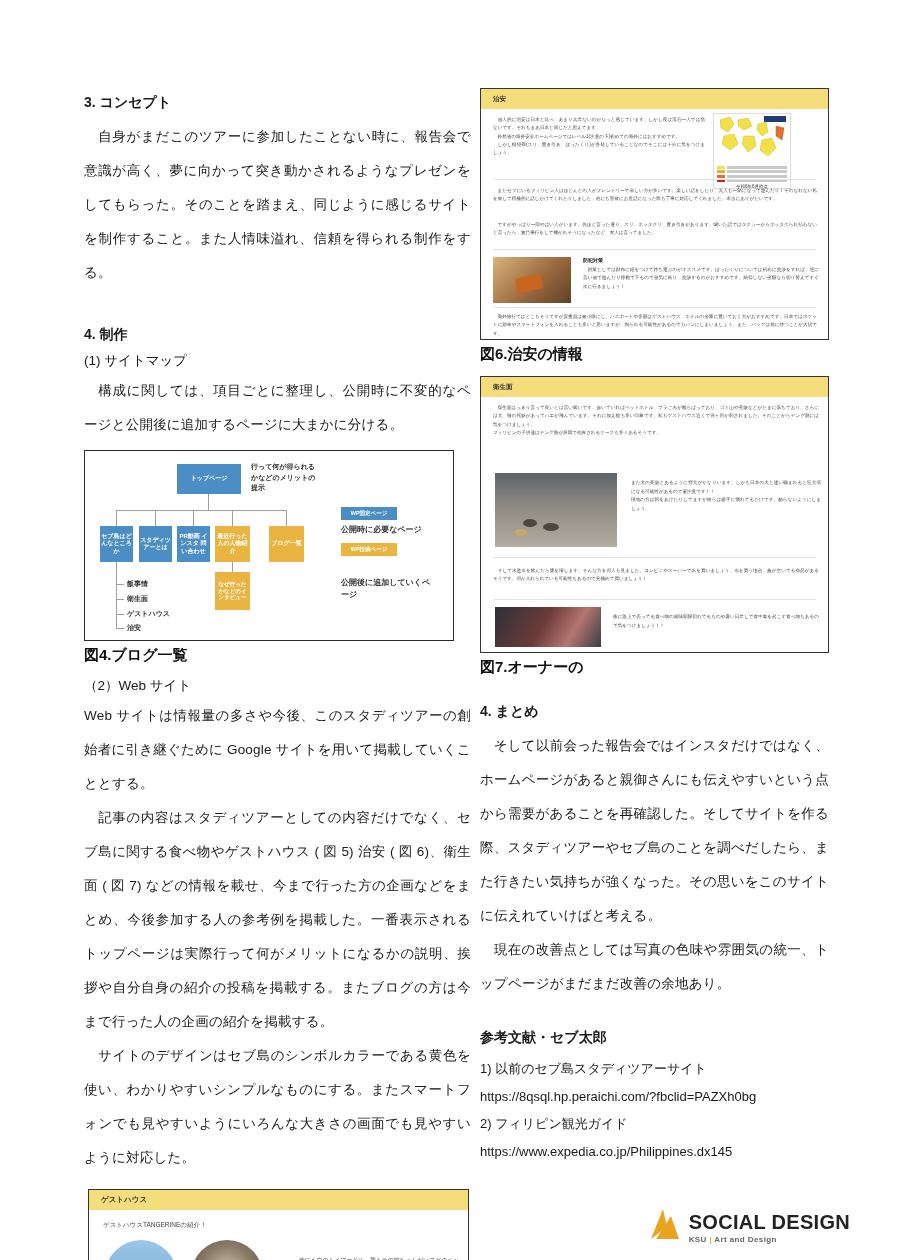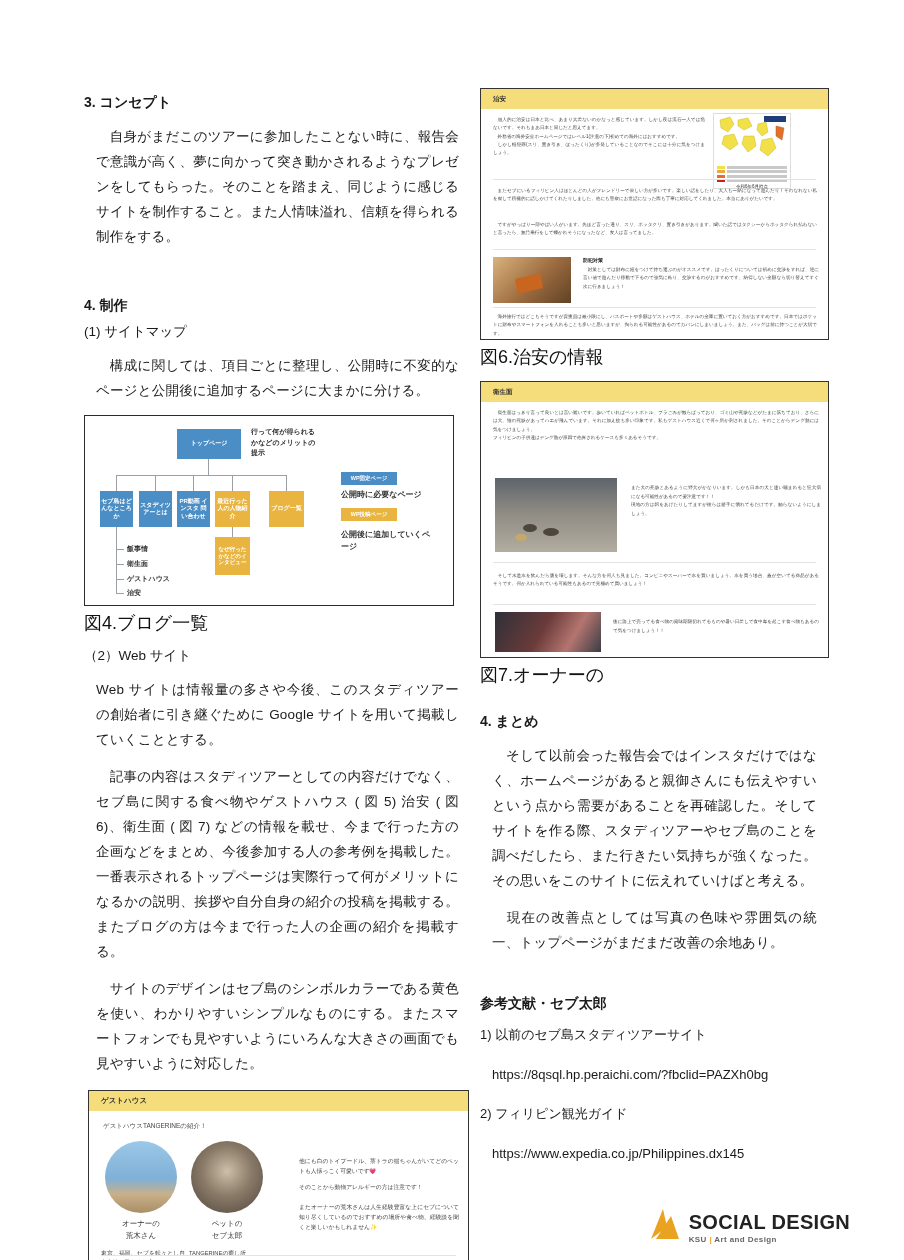--- a/index.html
+++ b/index.html
@@ -3,23 +3,23 @@
 <meta charset="utf-8">
 <style>
   html,body{margin:0;padding:0;background:#ffffff;}
   .page{position:relative;width:904px;height:1260px;background:#fff;overflow:hidden;
         font-family:"Liberation Sans","DejaVu Sans",sans-serif;color:#1a1a1a;}
   .col{position:absolute;top:88px;}
   .col-left{left:84px;width:387px;}
   .col-right{left:480px;width:349px;}
   .h1{font-size:14px;font-weight:bold;margin:0 0 8px 0;}
   .subh{font-size:13.5px;margin:0 0 4px 0;}
-  .body-p{font-size:13.5px;line-height:25px;text-align:justify;margin:12px;letter-spacing:.2px;}
+  .body-p{font-size:13.5px;line-height:34px;text-align:justify;margin:0;letter-spacing:.2px;}
   .gap36{height:36px;}.gap20{height:20px;}.gap12{height:12px;}
-  .fig-cap{font-size:18px;font-weight:normal;margin:5px 0 0 0;color:#111;}
+  .fig-cap{font-size:15px;font-weight:bold;margin:5px 0 0 0;color:#111;}
 
   
   .fig4box{position:relative;width:368px;height:189px;border:1.5px solid #2b2b2b;background:#fff;margin-top:8px;}
   .sm-box{position:absolute;display:flex;align-items:center;justify-content:center;text-align:center;
           color:#fff;font-size:6px;line-height:1.25;font-weight:bold;padding:1px;box-sizing:border-box;}
   .sm-blue{background:#4b8ec5;}
   .sm-yellow{background:#e9b440;}
   .sm-line{position:absolute;background:#9aa0a6;}
   .sm-note{position:absolute;font-size:7px;font-weight:bold;color:#333;line-height:1.5;}
   .sm-item{position:absolute;font-size:7px;font-weight:bold;color:#333;}
@@ -61,21 +61,21 @@
   .tip-h{position:absolute;font-size:5px;font-weight:bold;color:#222;}
 
   
   .fig7{width:349px;height:277px;}
   .p-street{background:linear-gradient(180deg,#5e646b 0%,#8d8a82 45%,#b3ada1 100%);}
   .blob{position:absolute;border-radius:50%;background:#4d463c;}
   .p-market{background:linear-gradient(120deg,#2e3038 0%,#6b3b3a 45%,#b4756f 72%,#3a3d45 100%);}
 
   
   .ref-line{font-size:13px;line-height:27.5px;margin:0;}
-  .ref-url{font-size:13px;line-height:27.5px;margin:12px;color:#1a1a1a;text-decoration:none;display:block;}
+  .ref-url{font-size:13px;line-height:27.5px;margin:0;color:#1a1a1a;text-decoration:none;display:block;}
 
   
   .footer{position:absolute;right:54px;bottom:16px;display:flex;align-items:flex-end;gap:9px;}
   .logo-text .t1{font-size:20px;font-weight:bold;color:#222;letter-spacing:.3px;line-height:1;}
   .logo-text .t2{font-size:8px;color:#666;font-weight:bold;margin-top:3px;letter-spacing:.4px;}
   .logo-text .sep{color:#eaa321;}
   .pre{white-space:pre-line;}
 </style>
 </head>
 <body>
@@ -117,21 +117,21 @@
       <div class="sm-box sm-yellow" style="left:130px;top:121px;width:35px;height:38px;font-size:5.5px">なぜ行ったかなどのインタビュー</div>
 
       <div class="sm-item" style="left:42px;top:128px">飯事情</div>
       <div class="sm-item" style="left:42px;top:143px">衛生面</div>
       <div class="sm-item" style="left:42px;top:158px">ゲストハウス</div>
       <div class="sm-item" style="left:42px;top:172px">治安</div>
 
       <div class="sm-badge sm-blue" style="left:256px;top:56px">WP固定ページ</div>
       <div class="sm-legtxt" style="left:256px;top:73px;width:110px">公開時に必要なページ</div>
       <div class="sm-badge sm-yellow" style="left:256px;top:92px">WP投稿ページ</div>
-      <div class="sm-legtxt" style="left:256px;top:113px;width:92px">公開後に追加していくページ</div>
+      <div class="sm-legtxt" style="left:256px;top:126px;width:92px">公開後に追加していくページ</div>
     </div>
     <div class="fig-cap">図4.ブログ一覧</div>
     <div class="gap12"></div>
 
     <div class="subh">（2）Web サイト</div>
     <p class="body-p">Web サイトは情報量の多さや今後、このスタディツアーの創始者に引き継ぐために Google サイトを用いて掲載していくこととする。</p>
     <p class="body-p">　記事の内容はスタディツアーとしての内容だけでなく、セブ島に関する食べ物やゲストハウス ( 図 5) 治安 ( 図 6)、衛生面 ( 図 7) などの情報を載せ、今まで行った方の企画などをまとめ、今後参加する人の参考例を掲載した。一番表示されるトップページは実際行って何がメリットになるかの説明、挨拶や自分自身の紹介の投稿を掲載する。またブログの方は今まで行った人の企画の紹介を掲載する。</p>
     <p class="body-p">　サイトのデザインはセブ島のシンボルカラーである黄色を使い、わかりやすいシンプルなものにする。またスマートフォンでも見やすいようにいろんな大きさの画面でも見やすいように対応した。</p>
 
     <div class="ssbox fig5" style="margin-left:4px">

